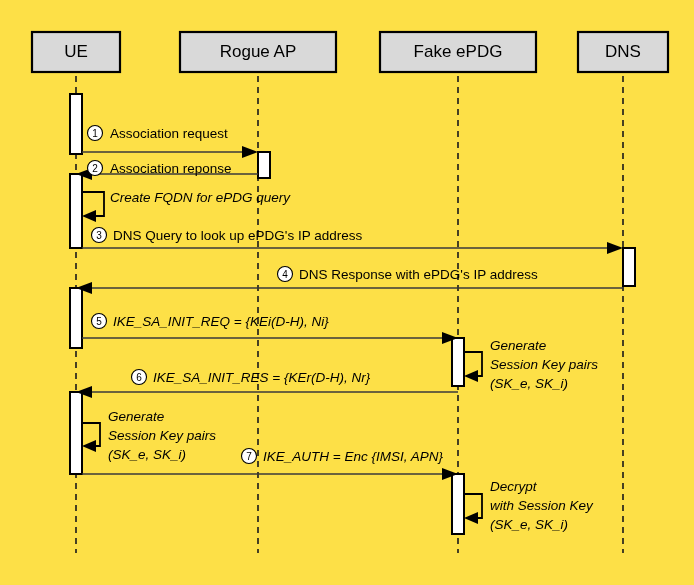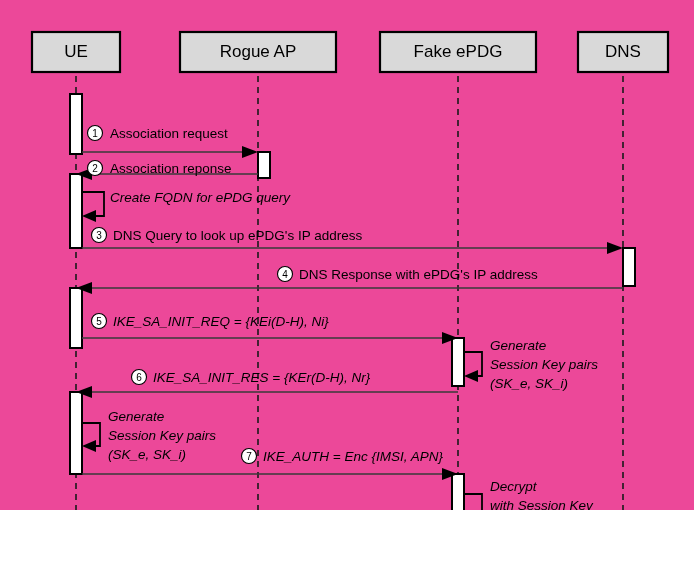--- a/index.html
+++ b/index.html
@@ -6,22 +6,22 @@
     margin: 0;
     padding: 0;
     background: #ffffff;
   }
   body {
     font-family: "Liberation Sans", sans-serif;
   }
   #diagram-root {
     position: relative;
     width: 694px;
-    height: 510px;
-    background: #ec4899;
+    height: 585px;
+    background: #fde047;
     overflow: hidden;
   }
   svg.seq {
     display: block;
     width: 694px;
     height: 585px;
   }
   .lifeline {
     stroke: #1a1a1a;
     stroke-width: 1.6;

